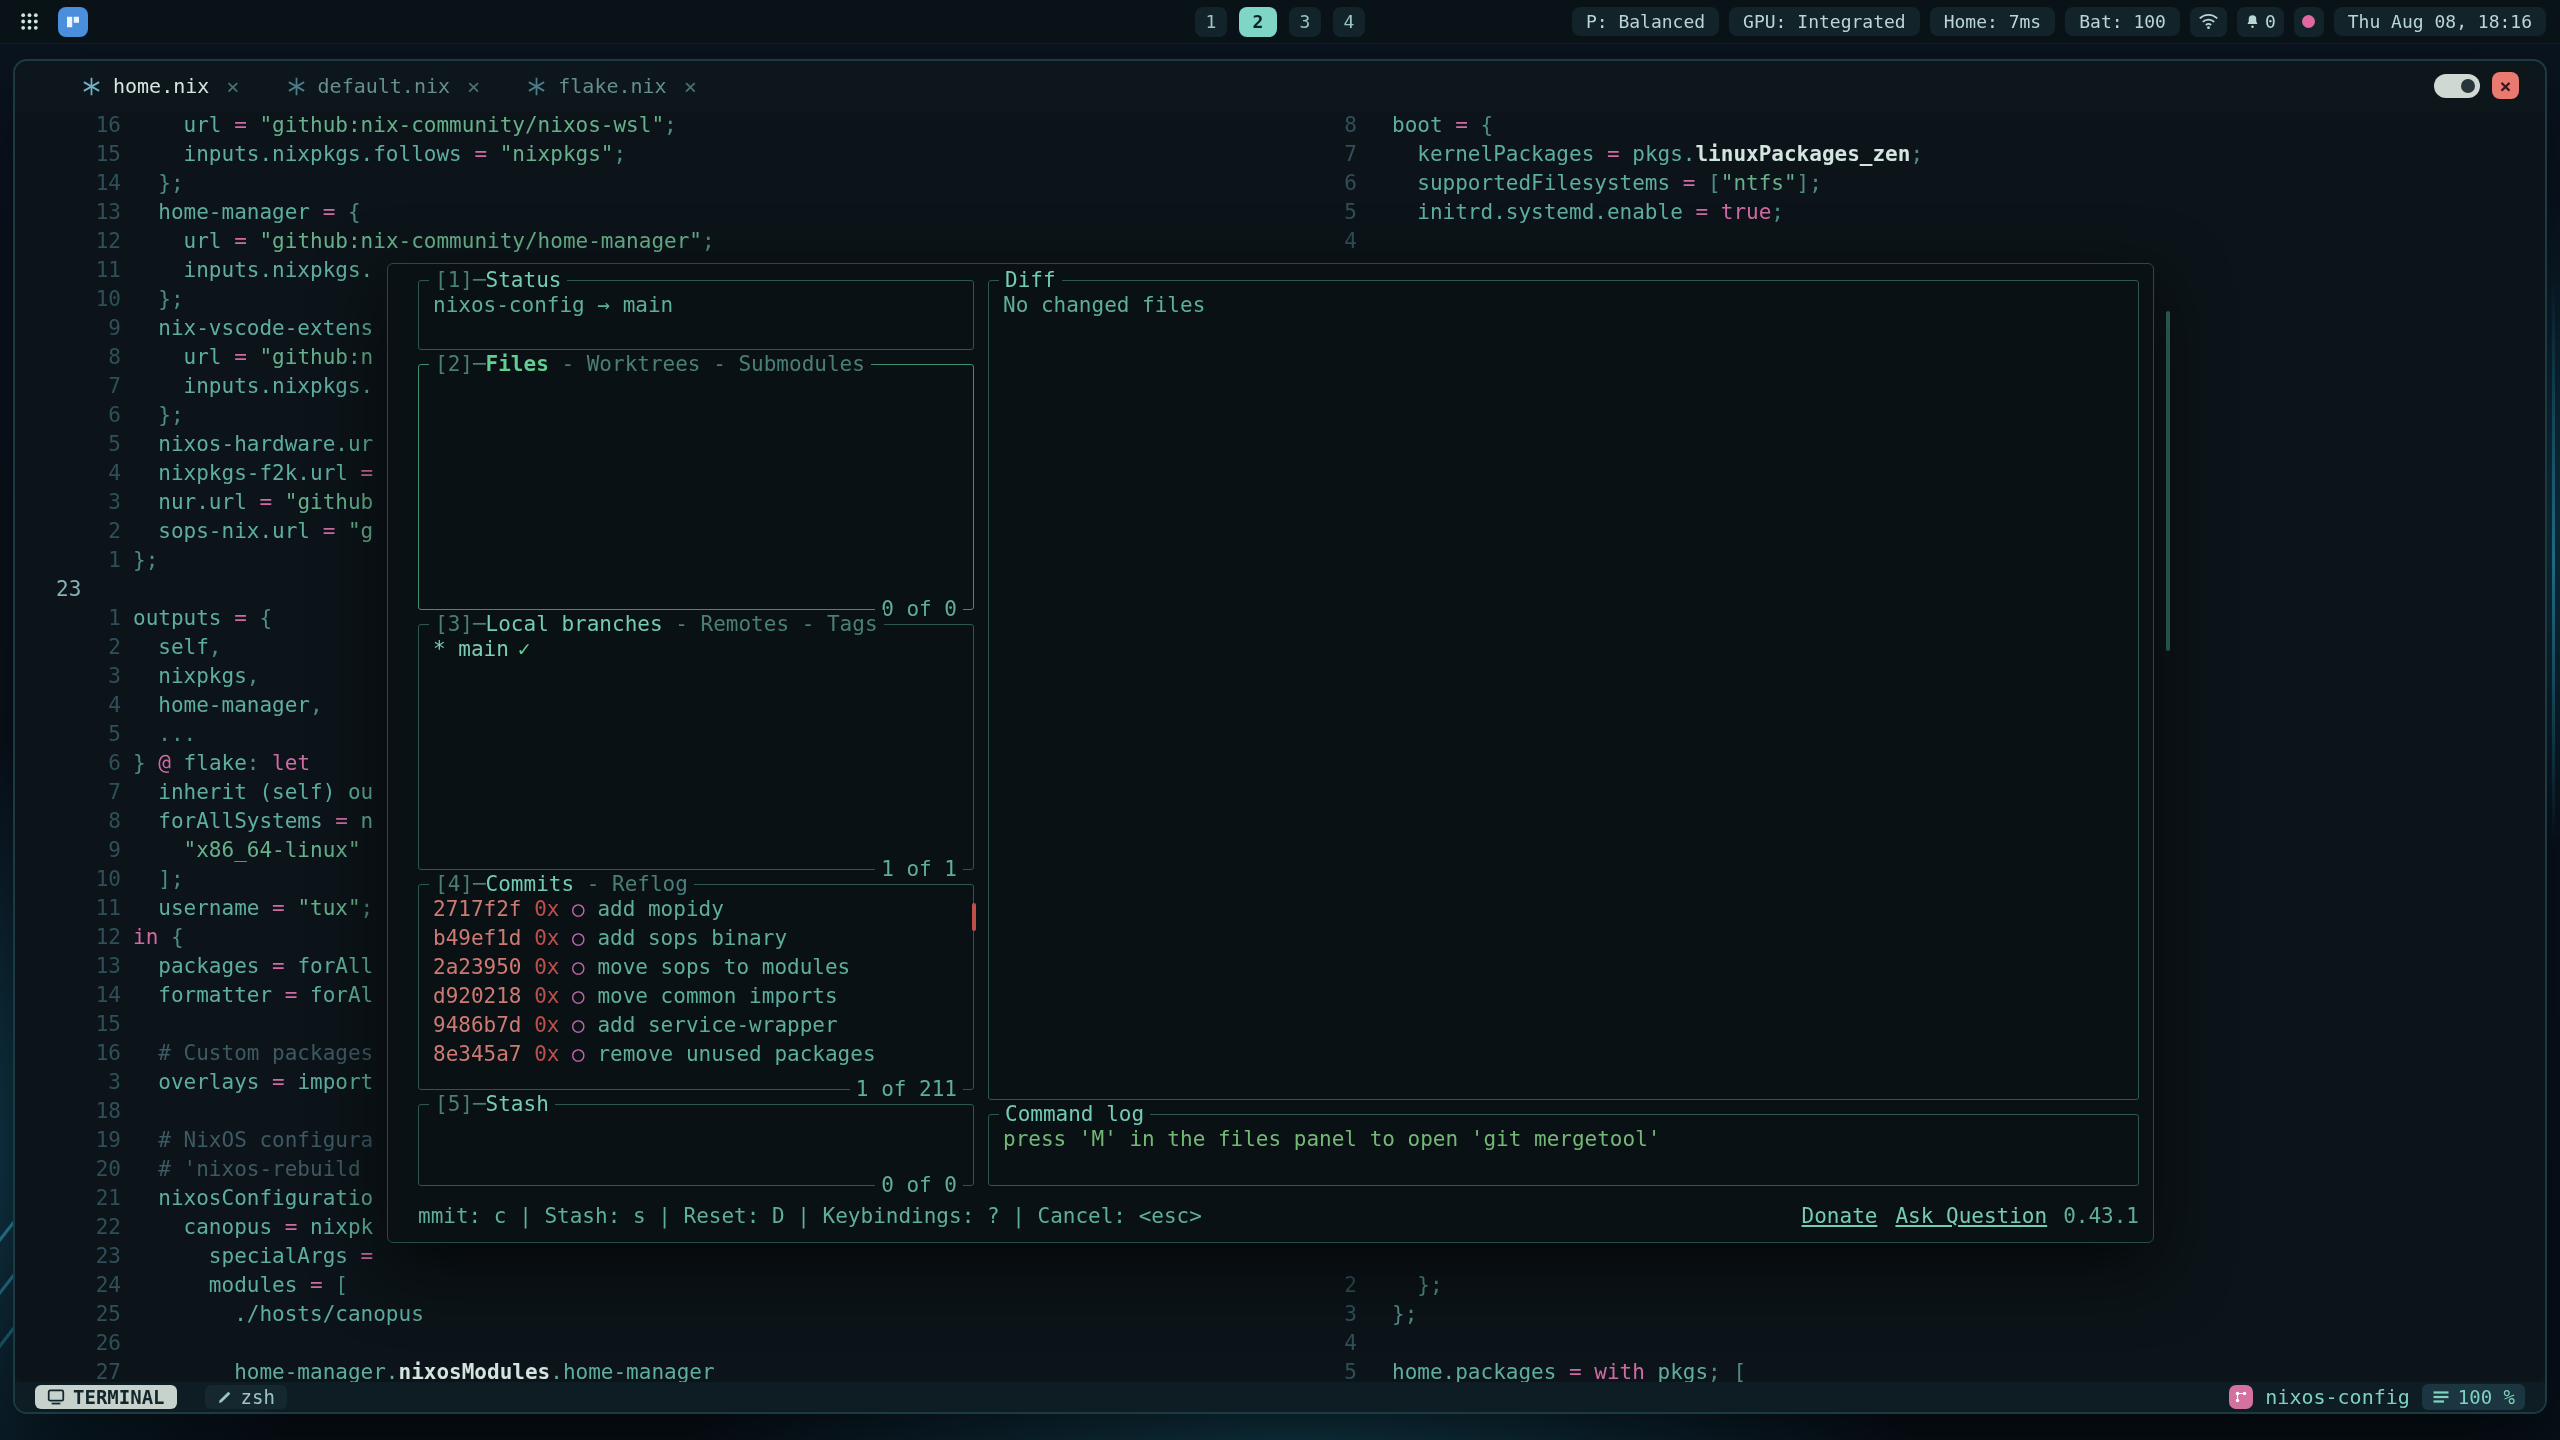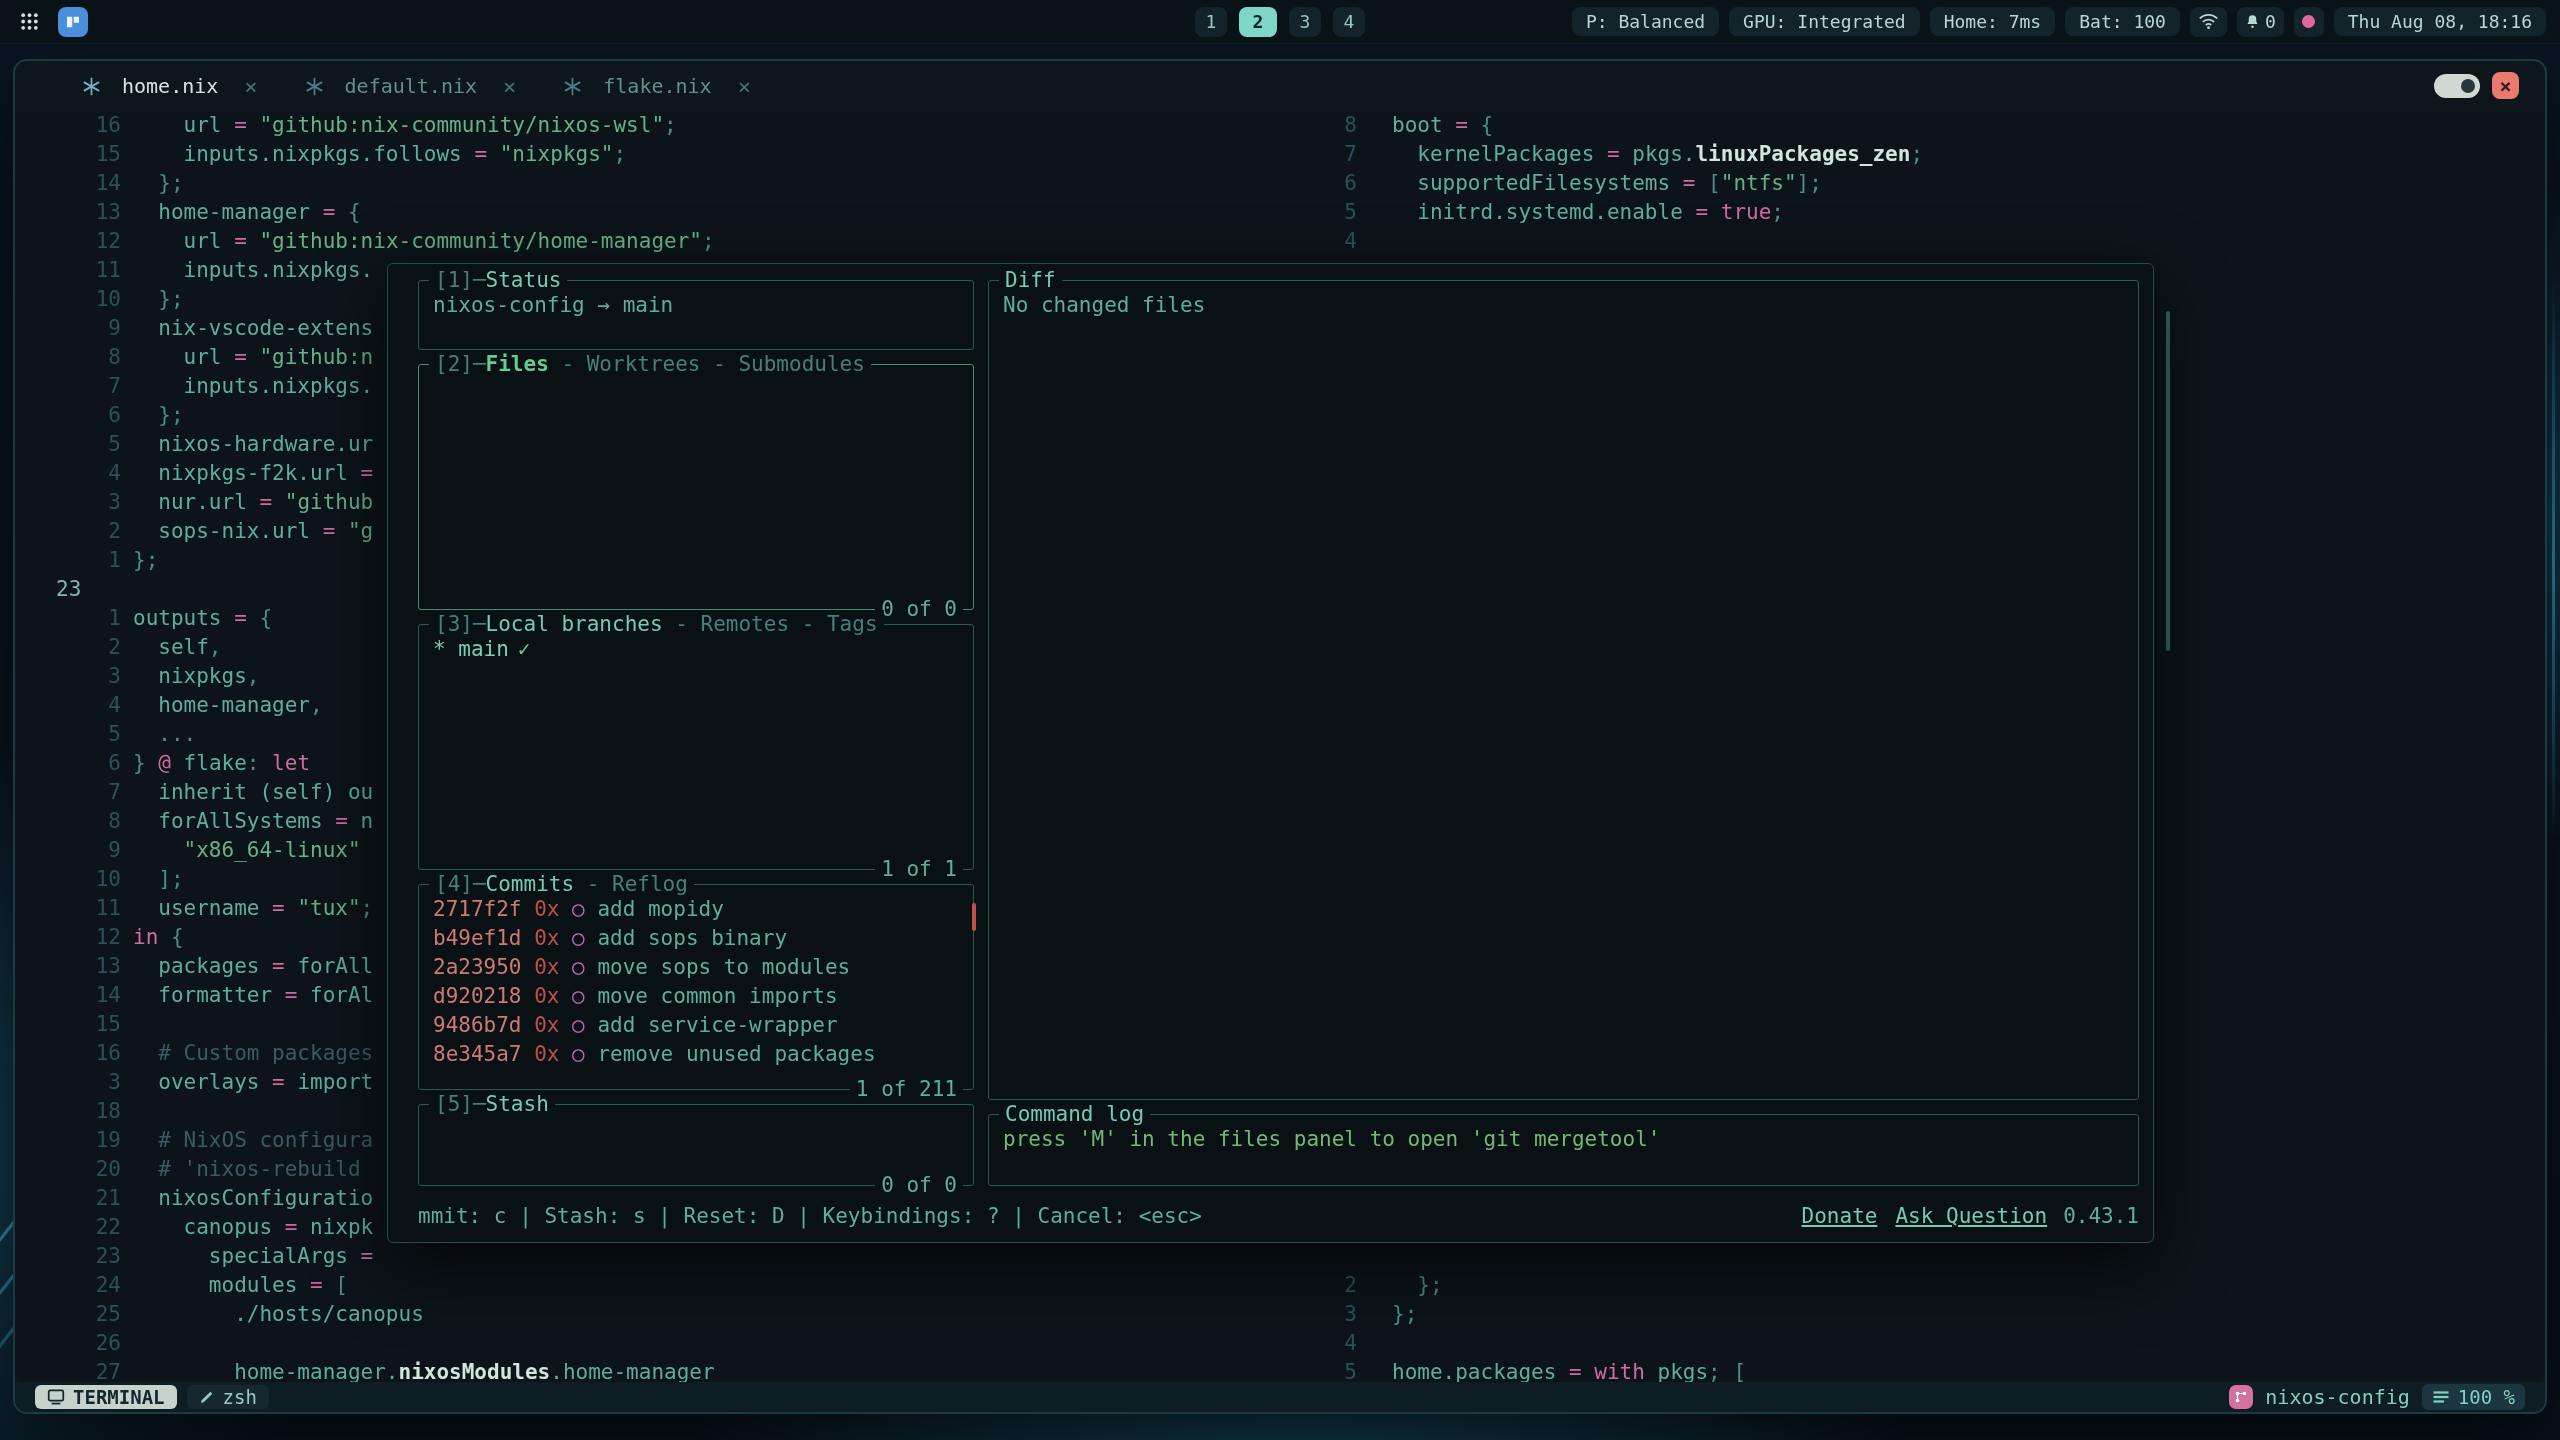--- a/index.html
+++ b/index.html
@@ -31,21 +31,21 @@
   .tb-module{background:#13232a;border-radius:8px;padding:4px 14px;white-space:nowrap;}
   .tb-ic{background:#13232a;border-radius:8px;height:30px;min-width:30px;padding:0 8px;
     display:flex;align-items:center;justify-content:center;gap:5px;}
   .rec-dot{width:13px;height:13px;border-radius:50%;background:#e0679f;display:inline-block;}
   
   .window{position:absolute;left:13px;top:59px;width:2534px;height:1355px;z-index:10;
     background:#0d161b;border:2px solid #1c3a42;border-radius:14px;
     box-shadow:0 30px 80px rgba(0,0,0,.55);}
   .tabbar{position:absolute;top:0;left:0;right:0;height:50px;display:flex;align-items:center;
     gap:46px;padding-left:66px;font-size:20px;}
-  .tab{display:flex;align-items:center;gap:20px;}
+  .tab{display:flex;align-items:center;gap:11px;}
   .tab .tab-label{color:#648f8b;}
   .tab.active .tab-label{color:#d6e7e2;}
   .tab .tab-ico{opacity:.65;display:flex;align-items:center;}
   .tab.active .tab-ico{opacity:1;}
   .tab-close{color:#49706e;font-size:22px;margin-left:6px;}
   .win-controls{position:absolute;right:26px;top:11px;display:flex;gap:12px;align-items:center;}
   .wc-pill{width:46px;height:24px;border-radius:12px;background:#cfd8d3;position:relative;}
   .wc-pill::after{content:"";position:absolute;right:5px;top:5px;width:14px;height:14px;border-radius:8px;background:#27373b;}
   .wc-close{width:27px;height:27px;border-radius:8px;background:#ea7a70;color:#3c1a1c;
     display:flex;align-items:center;justify-content:center;font-size:20px;font-weight:bold;}
@@ -94,21 +94,21 @@
   .cr-hash{color:#ce7a72}.cr-push{color:#be4f4a}.cr-graph{color:#c468ae}.cr-msg{color:#5eae9e}
   .lg-scroll{position:absolute;right:-3px;top:18px;width:4px;height:28px;background:#be4f4a;border-radius:2px;}
   .cmdlog-text{color:#74b877;}
   .lg-keybar{position:absolute;left:30px;right:14px;bottom:10px;height:32px;
     display:flex;justify-content:space-between;align-items:center;white-space:pre;}
   .lg-link{color:#74cbb6;text-decoration:underline;margin-left:18px;}
   .lg-version{margin-left:16px;color:#5eae9e;}
   
   .statusbar{position:absolute;left:0;right:0;bottom:0;height:30px;z-index:40;
     background:#0e1c23;border-radius:0 0 12px 12px;display:flex;align-items:center;
-    gap:10px;padding:0 20px;font-size:19px;}
+    gap:28px;padding:0 20px;font-size:19px;}
   .sb-mode{background:#c7d2cc;color:#13262b;font-weight:bold;border-radius:6px;
     padding:1px 12px;display:flex;align-items:center;gap:8px;}
   .sb-tab{display:flex;align-items:center;gap:8px;color:#9cc6c0;background:#152830;border-radius:6px;padding:1px 12px;}
   .sb-right{margin-left:auto;display:flex;align-items:center;gap:12px;}
   .sb-repoicon{width:24px;height:24px;border-radius:7px;background:#d3719f;display:flex;align-items:center;justify-content:center;}
   .sb-session{color:#7fd1c0;font-size:20px;}
   .sb-chip{display:flex;align-items:center;gap:8px;background:#1b3640;border-radius:6px;padding:2px 10px;color:#7fd1c0;}
 </style>
 </head>
 <body>

